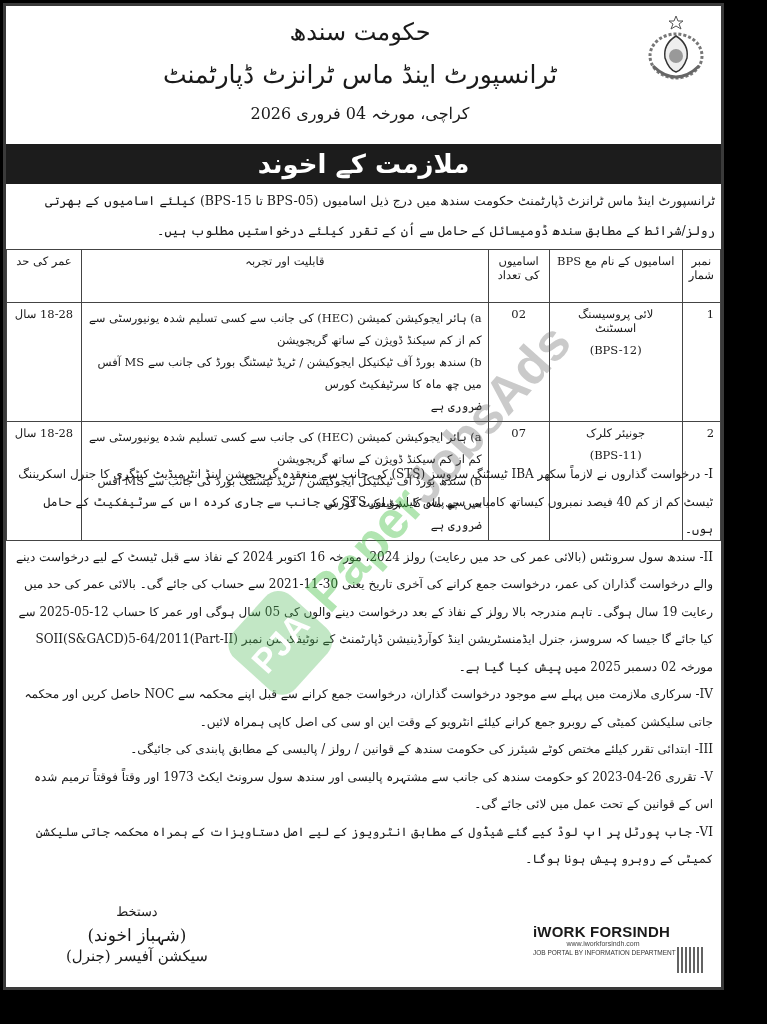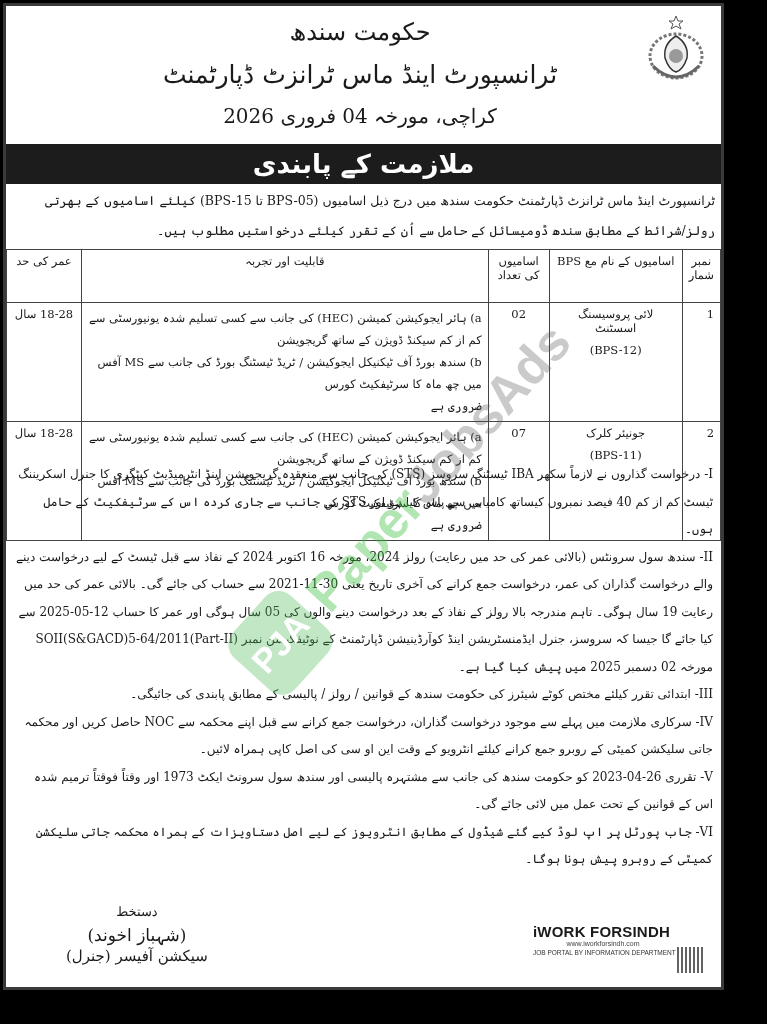--- a/index.html
+++ b/index.html
@@ -5,21 +5,21 @@
   html, body { margin:0; padding:0; }
   body { width:767px; height:1024px; background:#000; position:relative; overflow:hidden;
          font-family:"DejaVu Sans", sans-serif; color:#1a1a1a; }
   .page { position:absolute; left:3px; top:3px; width:721px; height:987px; background:#fff;
           border:3px solid #3a3a3a; box-sizing:border-box; }
   .header { position:absolute; left:0; top:0; width:100%; height:140px; }
   .logo { position:absolute; right:14px; top:8px; width:62px; height:72px; }
   .h-line { position:absolute; left:0; right:7px; text-align:center; direction:rtl; }
   .h1 { top:12px; font-size:24px; font-family:"DejaVu Serif", serif; }
   .h2 { top:54px; font-size:25px; font-family:"DejaVu Serif", serif; }
-  .h3 { top:98px; font-size:20px; font-family:"DejaVu Serif", serif; }
+  .h3 { top:98px; font-size:16px; font-family:"DejaVu Serif", serif; }
   .banner { position:absolute; left:0; right:0; top:138px; height:40px; background:#1c1c1c;
             color:#fff; text-align:center; font-size:26px; font-weight:bold; line-height:40px; direction:rtl; }
   .intro { position:absolute; left:6px; right:6px; top:180px; direction:rtl; font-size:12.5px;
            line-height:30px; font-family:"DejaVu Serif", serif; }
   table.jobs { position:absolute; left:0; top:243px; width:715px; border-collapse:collapse; direction:rtl;
                font-family:"DejaVu Serif", serif; font-size:11.5px; }
   table.jobs td, table.jobs th { border:1.5px solid #444; vertical-align:top; padding:4px 6px; }
   table.jobs th { font-weight:normal; height:44px; }
   .c-sr { width:14px; }
   .c-post { width:120px; text-align:center; }
@@ -62,21 +62,21 @@
       <ellipse cx="31" cy="42" rx="26" ry="22" fill="none" stroke="#777" stroke-width="3" stroke-dasharray="3 2"></ellipse>
       <path d="M31 22 Q44 30 42 44 Q38 56 31 58 Q24 56 20 44 Q18 30 31 22Z" fill="#eee" stroke="#333" stroke-width="1.5"></path>
       <circle cx="31" cy="42" r="7" fill="#999"></circle>
       <path d="M8 52 Q31 74 54 52" fill="none" stroke="#666" stroke-width="3"></path>
     </svg>
     <div class="h-line h1">حکومت سندھ</div>
     <div class="h-line h2">ٹرانسپورٹ اینڈ ماس ٹرانزٹ ڈپارٹمنٹ</div>
     <div class="h-line h3">کراچی، مورخہ 04 فروری 2026</div>
   </div>
 
-  <div class="banner">ملازمت کے پابندی</div>
+  <div class="banner">ملازمت کے اخوند</div>
 
   <div class="intro">ٹرانسپورٹ اینڈ ماس ٹرانزٹ ڈپارٹمنٹ حکومت سندھ میں درج ذیل اسامیوں (BPS-05 تا BPS-15) کیلئے اسامیوں کے بھرتی رولز/شرائط کے مطابق سندھ ڈومیسائل کے حامل سے اُن کے تقرر کیلئے درخواستیں مطلوب ہیں۔</div>
 
   <table class="jobs">
     <tbody>
         <tr>
       <th class="c-sr">نمبر شمار</th>
       <th class="c-post">اسامیوں کے نام مع BPS</th>
       <th class="c-cnt">اسامیوں کی تعداد</th>
       <th>قابلیت اور تجربہ</th>
@@ -109,22 +109,22 @@
         <span class="qual-line">ضروری ہے</span>
       </td>
       <td class="c-age">18-28 سال</td>
     </tr>
   </tbody>
     </table>
 
   <div class="notes">
     <p>I- درخواست گذاروں نے لازماً سکھر IBA ٹیسٹنگ سروسز (STS) کی جانب سے منعقدہ گریجویشن اینڈ انٹرمیڈیٹ کیٹگری کا جنرل اسکریننگ ٹیسٹ کم از کم 40 فیصد نمبروں کیساتھ کامیابی سے پاس کیا ہو اور STS کی جانب سے جاری کردہ اس کے سرٹیفکیٹ کے حامل ہوں۔</p>
     <p>II- سندھ سول سرونٹس (بالائی عمر کی حد میں رعایت) رولز 2024، مورخہ 16 اکتوبر 2024 کے نفاذ سے قبل ٹیسٹ کے لیے درخواست دینے والے درخواست گذاران کی عمر، درخواست جمع کرانے کی آخری تاریخ یعنی 30-11-2021 سے حساب کی جائے گی۔ بالائی عمر کی حد میں رعایت 19 سال ہوگی۔ تاہم مندرجہ بالا رولز کے نفاذ کے بعد درخواست دینے والوں کی 05 سال ہوگی اور عمر کا حساب 12-05-2025 سے کیا جائے گا جیسا کہ سروسز، جنرل ایڈمنسٹریشن اینڈ کوآرڈینیشن ڈپارٹمنٹ کے نوٹیفکیشن نمبر SOII(S&amp;GACD)5-64/2011(Part-II) مورخہ 02 دسمبر 2025 میں پیش کیا گیا ہے۔</p>
+    <p>IV- سرکاری ملازمت میں پہلے سے موجود درخواست گذاران، درخواست جمع کرانے سے قبل اپنے محکمہ سے NOC حاصل کریں اور محکمہ جاتی سلیکشن کمیٹی کے روبرو جمع کرانے کیلئے انٹرویو کے وقت این او سی کی اصل کاپی ہمراہ لائیں۔</p>
     <p>III- ابتدائی تقرر کیلئے مختص کوٹے شیئرز کی حکومت سندھ کے قوانین / رولز / پالیسی کے مطابق پابندی کی جائیگی۔</p>
-    <p>IV- سرکاری ملازمت میں پہلے سے موجود درخواست گذاران، درخواست جمع کرانے سے قبل اپنے محکمہ سے NOC حاصل کریں اور محکمہ جاتی سلیکشن کمیٹی کے روبرو جمع کرانے کیلئے انٹرویو کے وقت این او سی کی اصل کاپی ہمراہ لائیں۔</p>
     <p>V- تقرری 26-04-2023 کو حکومت سندھ کی جانب سے مشتہرہ پالیسی اور سندھ سول سرونٹ ایکٹ 1973 اور وقتاً فوقتاً ترمیم شدہ اس کے قوانین کے تحت عمل میں لائی جائے گی۔</p>
     <p>VI- جاب پورٹل پر اپ لوڈ کیے گئے شیڈول کے مطابق انٹرویوز کے لیے اصل دستاویزات کے ہمراہ محکمہ جاتی سلیکشن کمیٹی کے روبرو پیش ہونا ہوگا۔</p>
   </div>
 
   <div class="sig">
     <div class="s1">دستخط</div>
     <div class="s2">(شہباز اخوند)</div>
     <div class="s3">سیکشن آفیسر (جنرل)</div>
   </div>
 

